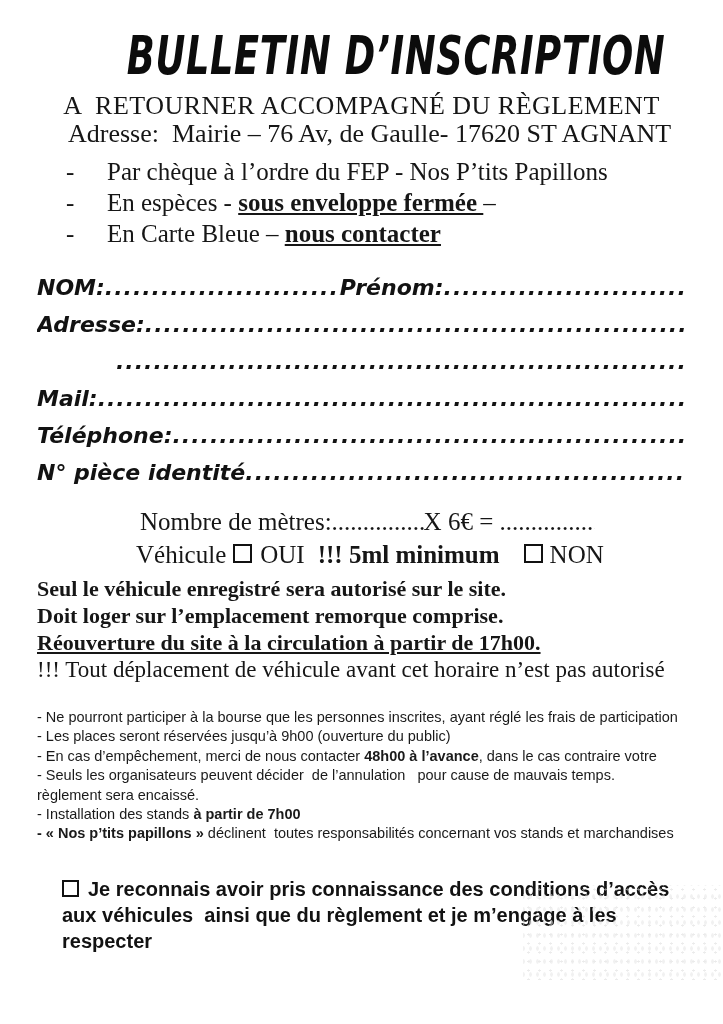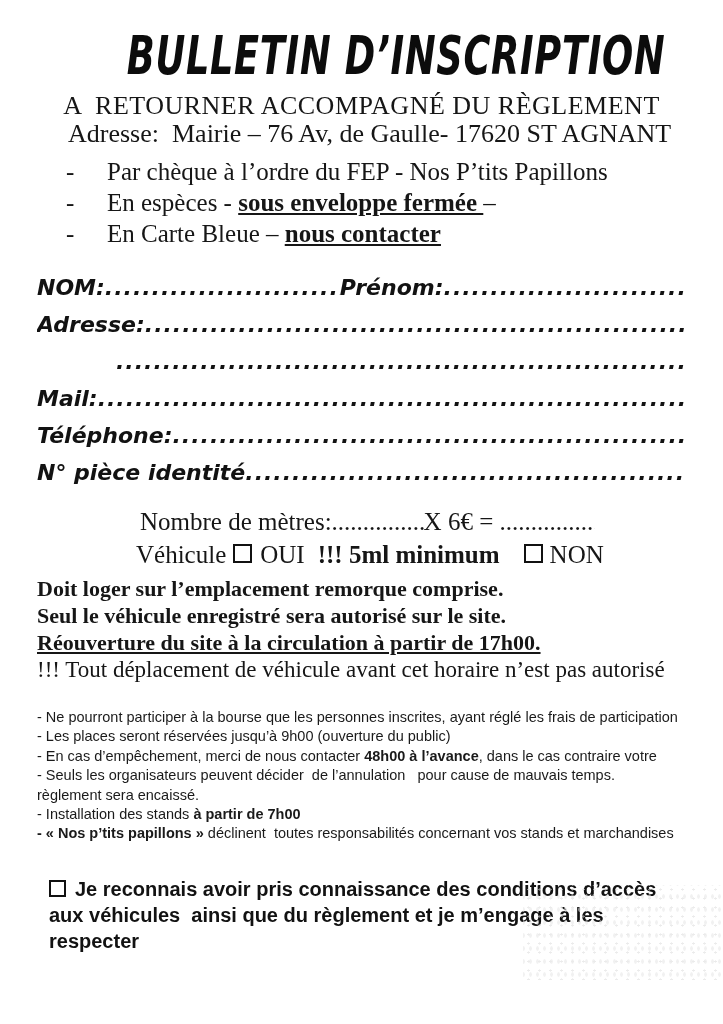--- a/index.html
+++ b/index.html
@@ -67,21 +67,21 @@
   
   .fine {
     margin-top:24px; padding-left:37px;
     font-family:"Liberation Sans","DejaVu Sans",sans-serif;
     font-size:14.5px; line-height:19.4px; color:#1a1a1a;
   }
   .fp { white-space:pre; overflow:hidden; }
   .fp b, .ack b { font-weight:bold; }
   
   .ack {
-    margin-top:32px; padding-left:49px; padding-right:52px;
+    margin-top:32px; padding-left:62px; padding-right:52px;
     font-family:"Liberation Sans","DejaVu Sans",sans-serif;
     font-weight:bold; font-size:20px; line-height:26px;
     white-space:pre-wrap; color:#121212;
   }
   .cb-small {
     display:inline-block; width:13px; height:13px;
     border:2.5px solid #111; margin-right:9px; vertical-align:-1px;
   }
   
   .footer {
@@ -167,22 +167,22 @@
       <span>Véhicule</span>
       <span class="cb cb-oui"></span>
       <span>OUI</span>
       <span class="veh-warning">!!! 5ml minimum</span>
       <span class="cb cb-non"></span>
       <span>NON</span>
     </div>
   </div>
 
   <div class="rules">
+    <div class="rule-bold">Seul le véhicule enregistré sera autorisé sur le site.</div>
     <div class="rule-bold">Doit loger sur l’emplacement remorque comprise.</div>
-    <div class="rule-bold">Seul le véhicule enregistré sera autorisé sur le site.</div>
     <div class="rule-bold rule-underline">Réouverture du site à la circulation à partir de 17h00.</div>
     <div class="rule-normal">!!! Tout déplacement de véhicule avant cet horaire n’est pas autorisé</div>
   </div>
 
   <div class="fine">
     <div class="fp"><span>- Ne pourront participer à la bourse que les personnes inscrites, ayant réglé les frais de participation</span><b></b><span></span></div>
     <div class="fp"><span>- Les places seront réservées jusqu’à 9h00 (ouverture du public)</span><b></b><span></span></div>
     <div class="fp"><span>- En cas d’empêchement, merci de nous contacter </span><b>48h00 à l’avance</b><span>, dans le cas contraire votre</span></div>
     <div class="fp"><span>- Seuls les organisateurs peuvent décider  de l’annulation   pour cause de mauvais temps.</span><b></b><span></span></div>
     <div class="fp"><span>règlement sera encaissé.</span><b></b><span></span></div>

